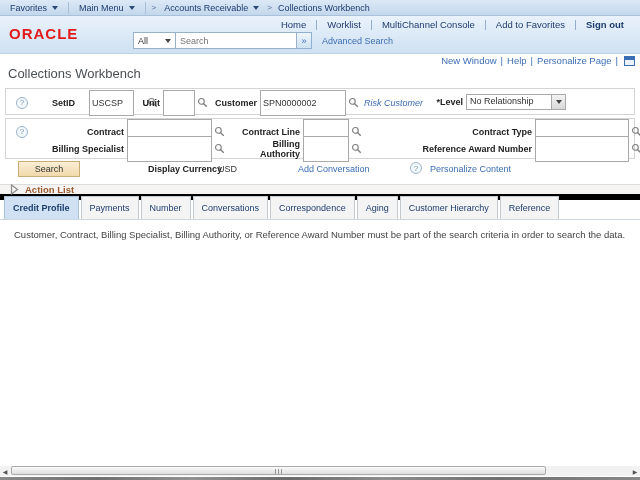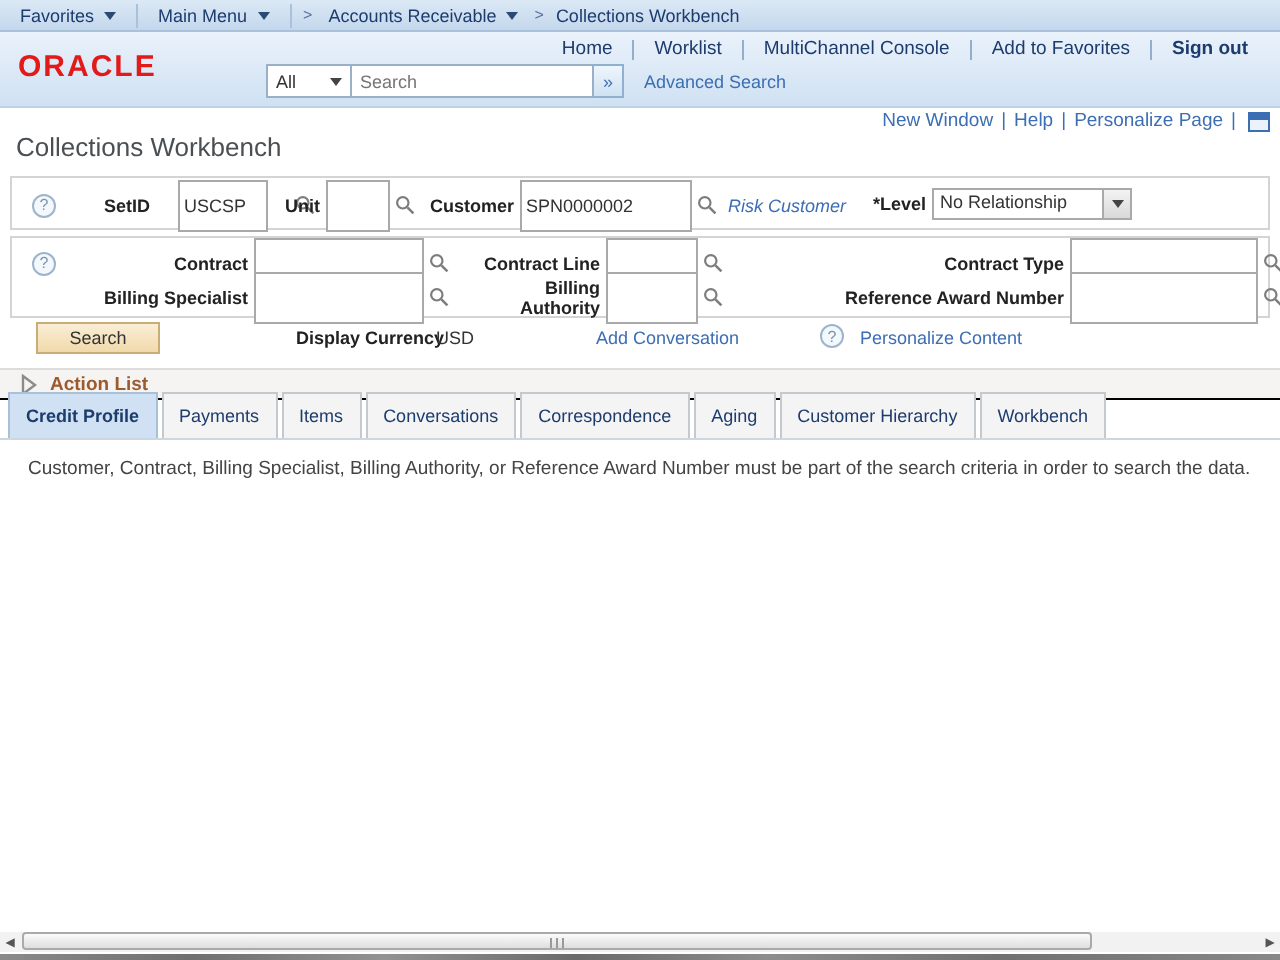--- a/index.html
+++ b/index.html
@@ -74,21 +74,21 @@
     background:linear-gradient(#faeed6,#f1d9ab); border:1px solid #c9ad77; font-size:9px;
     color:#333; font-family:"Liberation Sans", sans-serif; cursor:pointer; }
   .dc-lbl { position:absolute; left:148px; top:3px; font-size:9px; font-weight:bold; color:#222; }
   .dc-val { position:absolute; left:218px; top:3px; font-size:9px; color:#333; }
   .addconv { position:absolute; left:298px; top:3px; }
   .help2 { position:absolute; left:410px; top:1px; }
   .perscontent { position:absolute; left:430px; top:3px; }
 
   
   .actionlist { position:absolute; top:184px; left:0; width:640px; height:16px;
-    background:#f5f4f2; border-top:1px solid #dcdcdc; border-bottom:1px solid #000000;
+    background:#f5f4f2; border-top:1px solid #dcdcdc; border-bottom:6px solid #000000;
     display:flex; align-items:center; cursor:pointer; }
   .al-tri { margin:0 6px 0 10px; }
   .al-text { font-size:9.5px; font-weight:bold; color:#9c5a2d; }
 
   
   .tabs { position:absolute; top:204px; left:0; width:640px; height:16px;
     display:flex; align-items:flex-end; padding-left:4px; border-bottom:1px solid #ccd7e2; }
   .tab { height:15px; display:flex; align-items:center; padding:11px 8px; margin-right:2px;
     font-size:9px; color:#1d3c6e; background:#f4f4f4; border:1px solid #c4c9ce; border-bottom:none;
     cursor:pointer; white-space:nowrap; }
@@ -279,26 +279,26 @@
   <div class="actionlist">
     <svg class="al-tri" width="9" height="11" viewBox="0 0 9 11">
       <polygon points="1.5,1 7.5,5.5 1.5,10" fill="none" stroke="#8c8c8c" stroke-width="1.2"></polygon>
     </svg>
     <span class="al-text">Action List</span>
   </div>
 
   <div class="tabs">
     <div class="tab active">Credit Profile</div>
     <div class="tab">Payments</div>
-    <div class="tab">Items</div>
+    <div class="tab">Number</div>
     <div class="tab">Conversations</div>
     <div class="tab">Correspondence</div>
     <div class="tab">Aging</div>
     <div class="tab">Customer Hierarchy</div>
-    <div class="tab">Workbench</div>
+    <div class="tab">Reference</div>
   </div>
 
   <div class="message">Customer, Contract, Billing Specialist, Billing Authority,  or Reference Award Number must be part of the search criteria in order to search the data.</div>
 
   <div class="hscroll">
     <div class="sb-arrow">◀</div>
     <div class="sb-track">
       <div class="sb-thumb">
         <div class="sb-grip"></div>
       </div>

